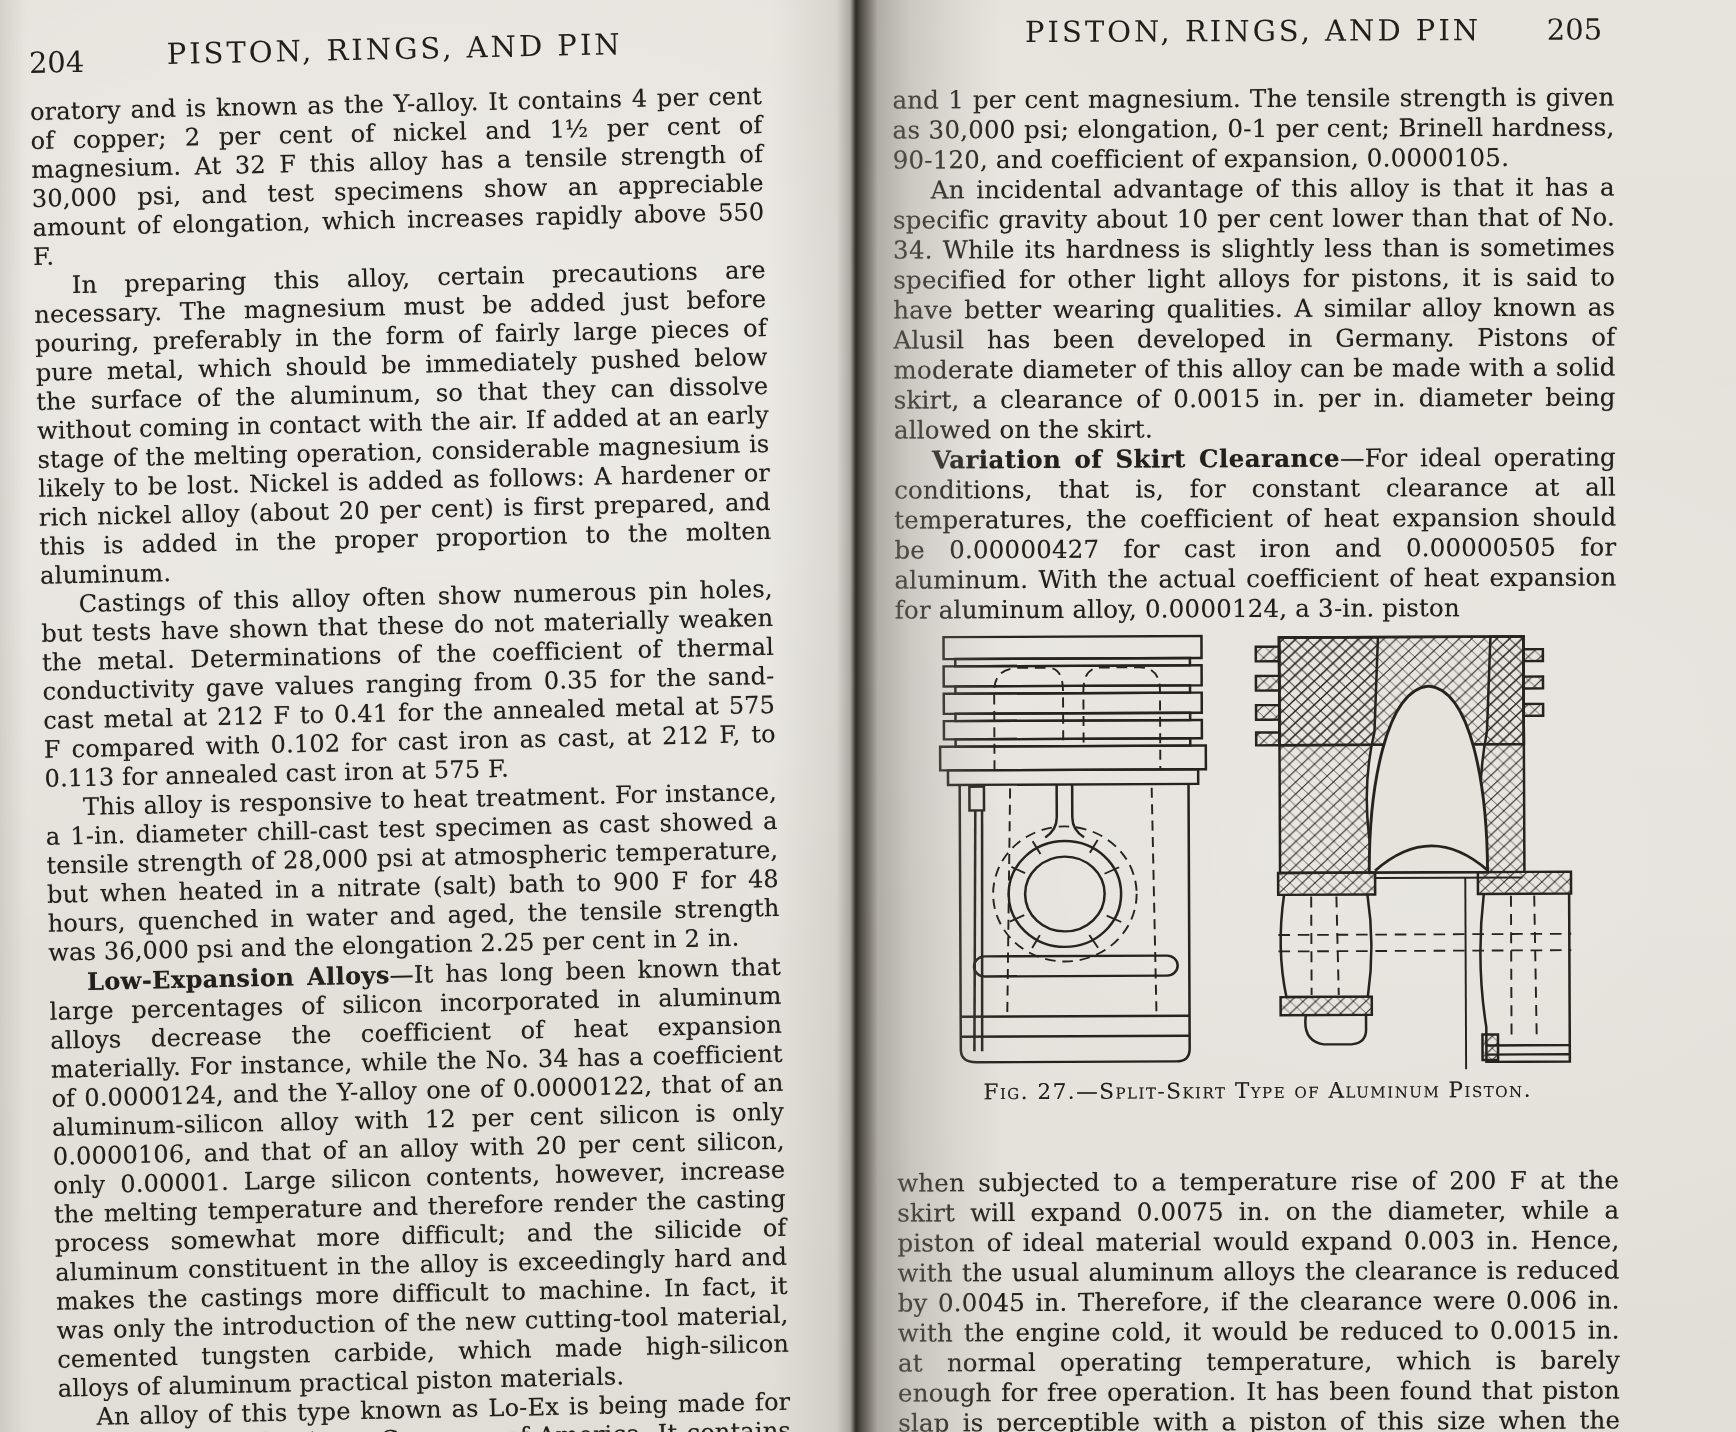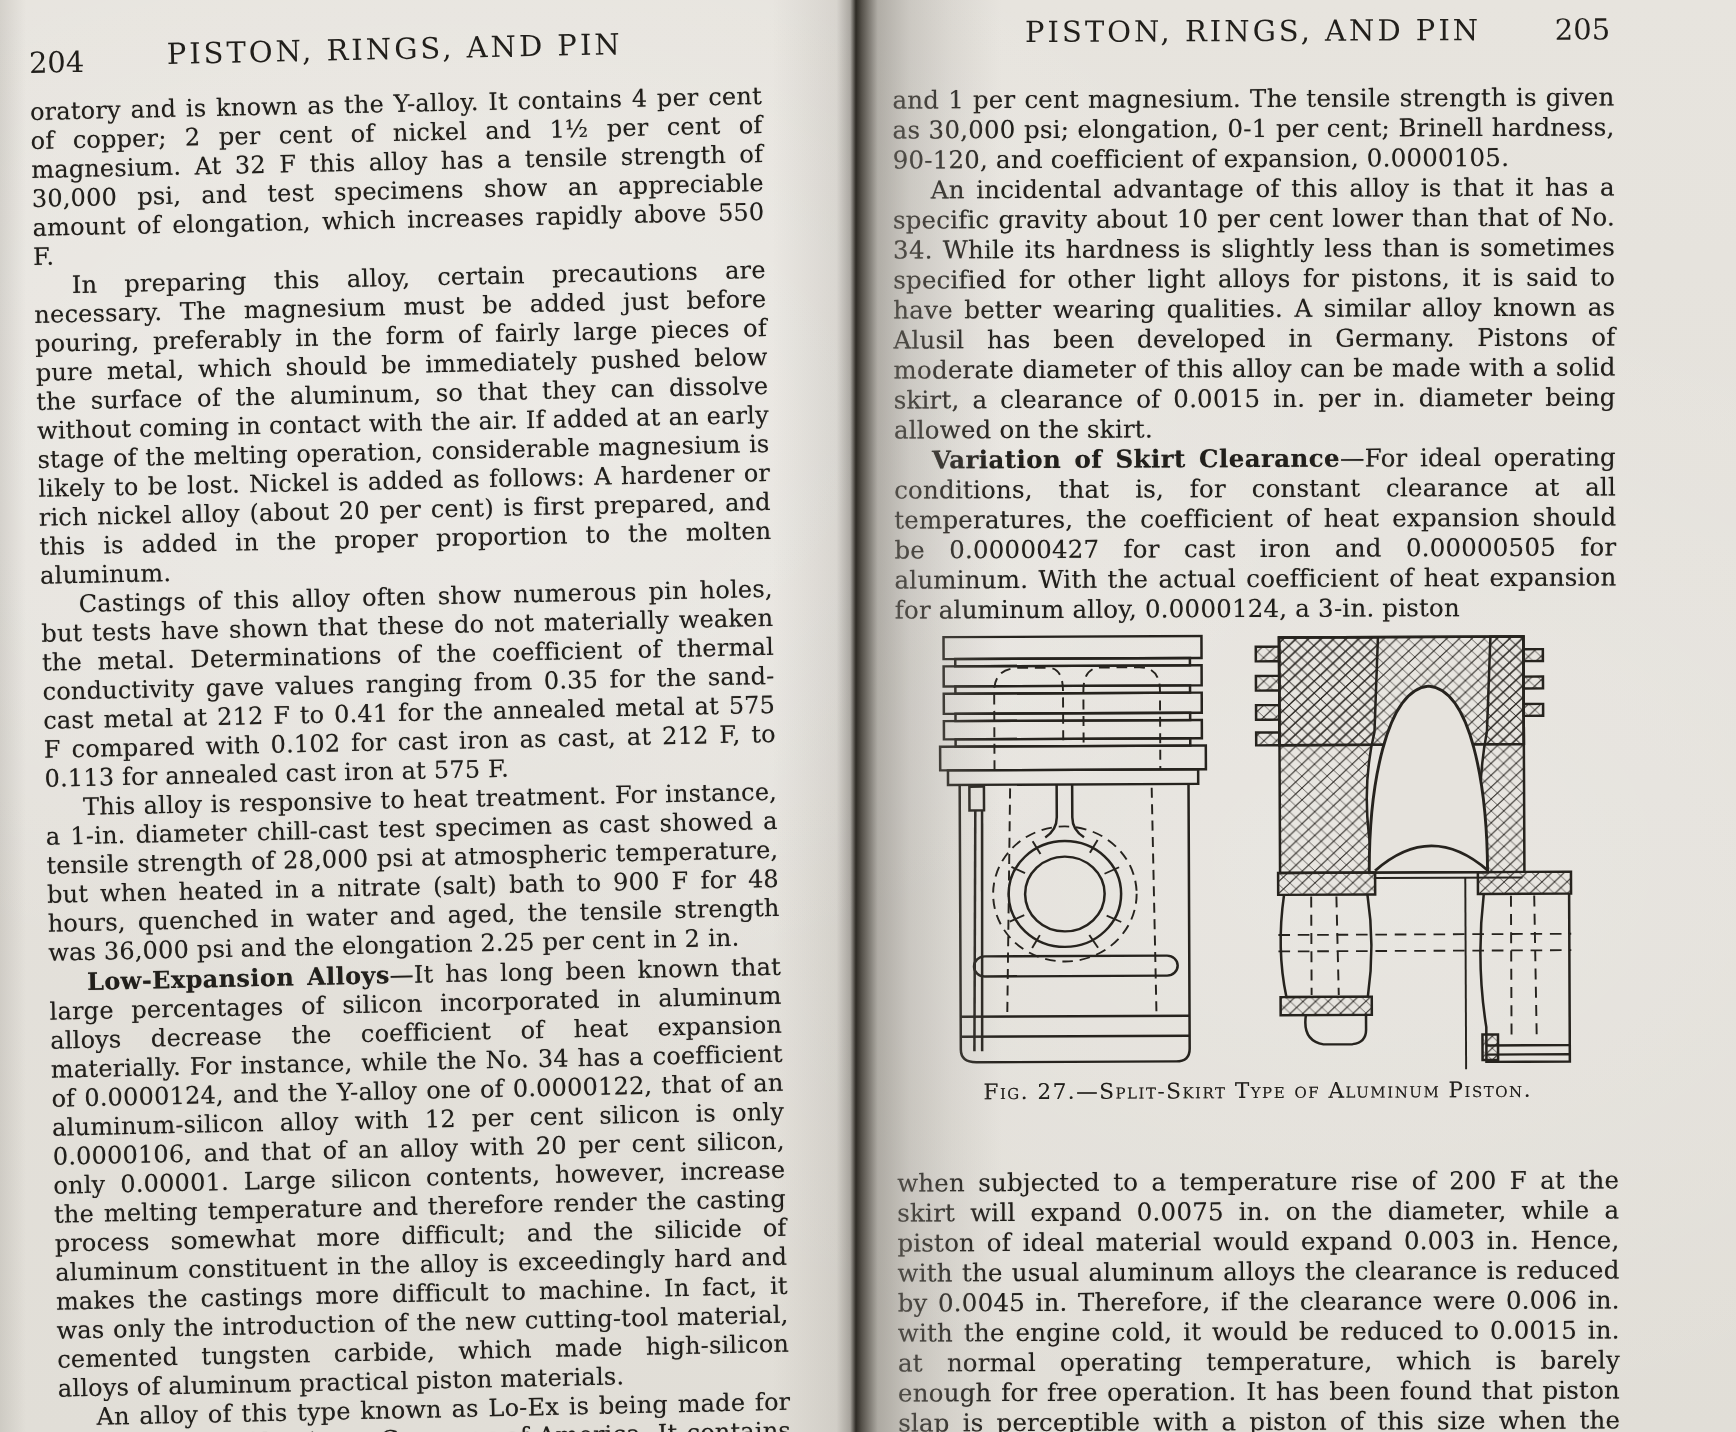--- a/index.html
+++ b/index.html
@@ -39,21 +39,21 @@
   #page-right{left:892px;top:6px;width:722px;transform:rotate(-0.25deg);transform-origin:50% 0;}
   .running-head{position:relative;height:48px;}
   .rh-title{
     display:block;text-align:center;
     font-size:29px;letter-spacing:3px;font-weight:400;
     padding-top:8px;
   }
   #page-left .rh-title{padding-top:16px;}
   .page-num{position:absolute;top:14px;font-size:29px;}
   #page-left .page-num{left:0;top:22px;}
-  #page-right .page-num{right:4px;top:8px;}
+  #page-right .page-num{right:12px;top:8px;}
   .body-col{margin-top:26px;}
   #page-right .body-col{margin-top:30px;}
   p.bp{
     margin:0;text-align:justify;
     font-size:24px;line-height:29px;
     letter-spacing:0.2px;
     text-shadow:0 0 0.7px rgba(33,30,26,0.55);
   }
   #page-right p.bp{font-size:24.5px;line-height:30px;}
   p.bp.indent{text-indent:38px;}

